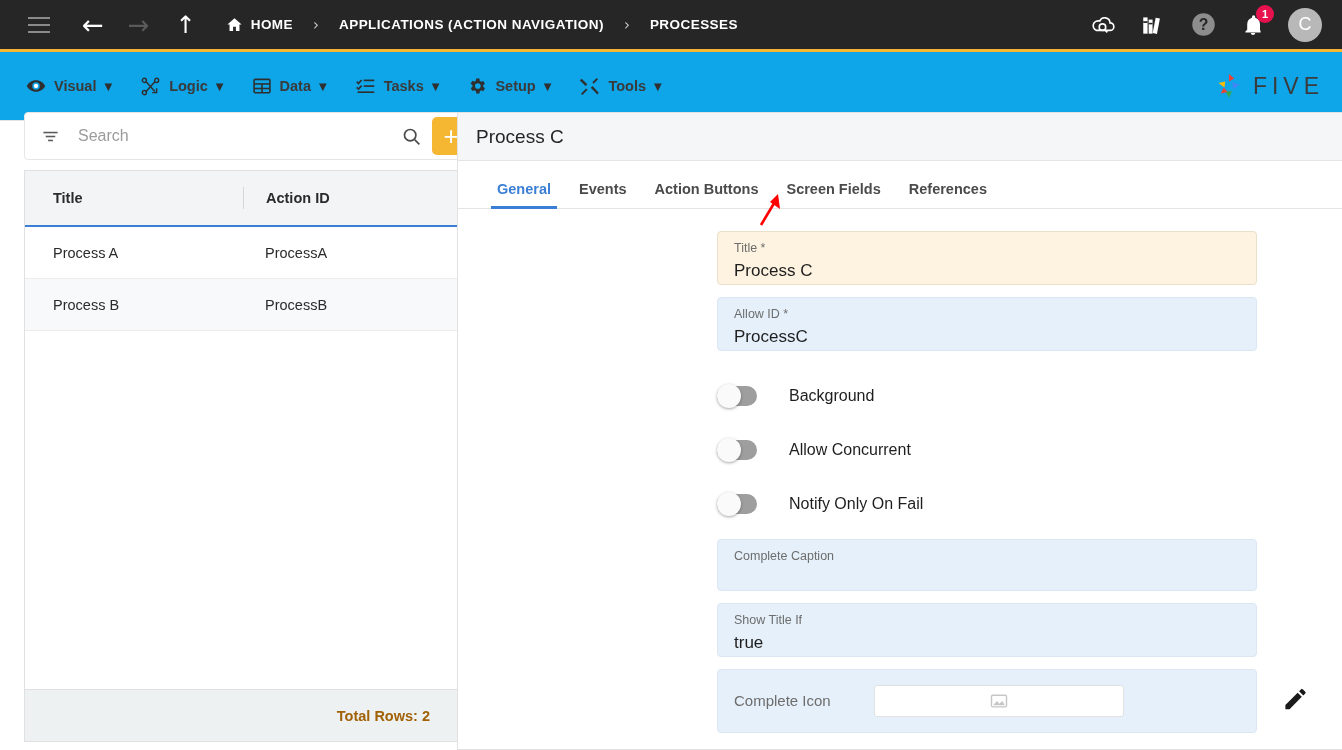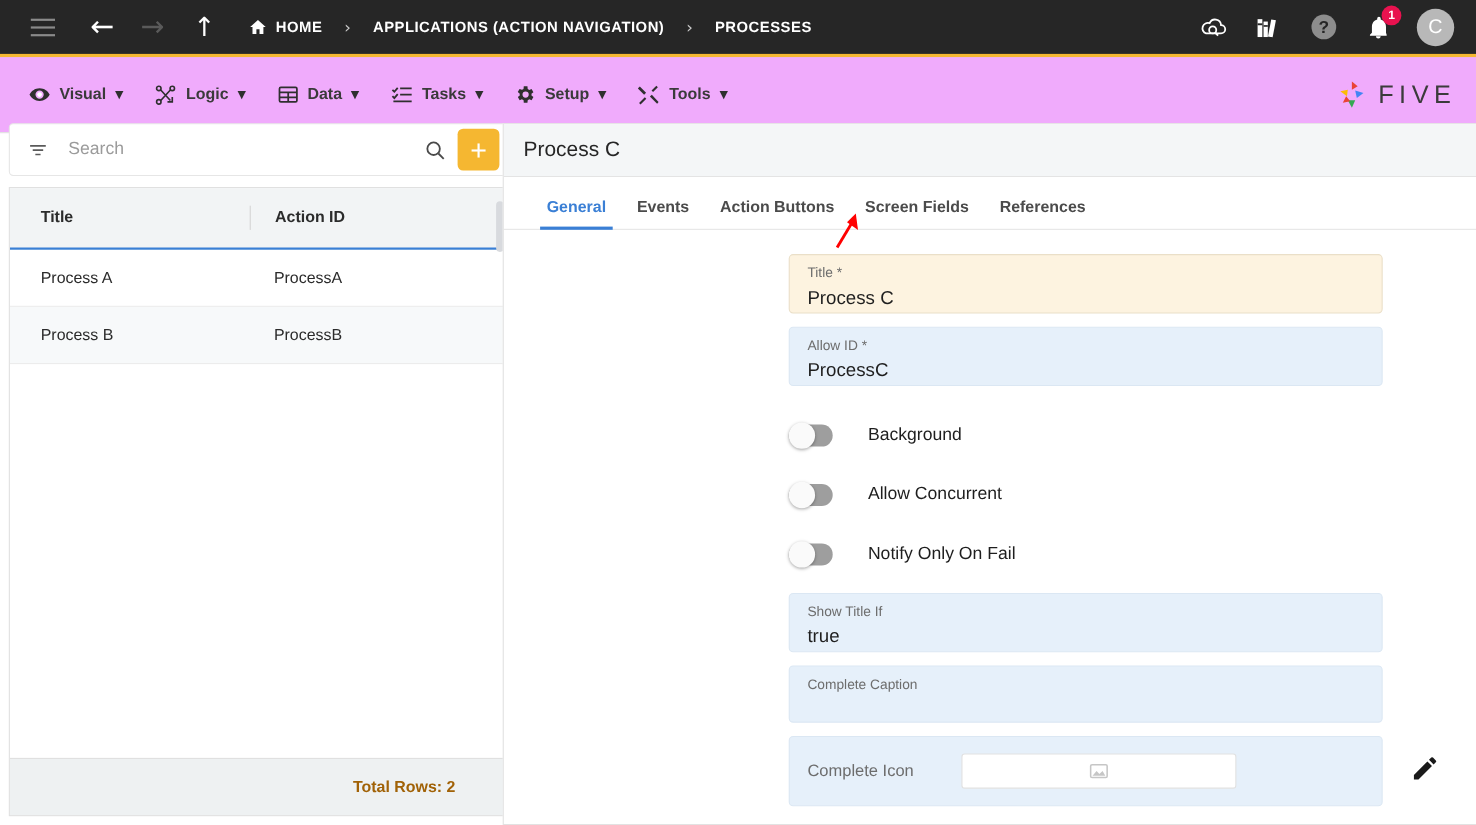--- a/index.html
+++ b/index.html
@@ -38,34 +38,34 @@
     display:flex; align-items:center; justify-content:center; padding:0 4px;
   }
   .avatar {
     width:34px; height:34px; border-radius:50%; background:#b8b8b8; color:#ffffff;
     display:flex; align-items:center; justify-content:center; font-size:18px; cursor:pointer;
   }
 
   
   .menubar {
     position:absolute; left:0; top:52px; width:1342px; height:69px;
-    background:#f0abfc; display:flex; align-items:center; border-bottom:1px solid #e3e3e3;
+    background:#0ea5e9; display:flex; align-items:center; border-bottom:1px solid #e3e3e3;
   }
   .menu-item {
     display:flex; align-items:center; gap:8px; padding:0 14px; height:40px; cursor:pointer;
     color:#3a3a3a; font-size:14.5px; font-weight:600;
   }
   .menu-item:first-child { margin-left: 12px; }
   .caret { font-size:10px; color:#2f2f2f; font-family:"DejaVu Sans", sans-serif; }
   .brand { margin-left:auto; display:flex; align-items:center; gap:9px; padding-right:18px; }
   .brand-text { font-size:23px; letter-spacing:5px; color:#3b3b3b; font-weight:400; }
 
   
   .left {
-    position:absolute; left:8px; top:112px; width:453px; height:630px;
+    position:absolute; left:24px; top:112px; width:453px; height:630px;
     display:flex; flex-direction:column;
   }
   .searchbar {
     height:48px; border:1px solid #e6e6e6; border-radius:4px; background:#fff;
     display:flex; align-items:center; padding:0 6px 0 16px; flex:0 0 auto;
   }
   .search-input {
     border:none; outline:none; flex:1; font-size:16px; color:#333; padding-left:18px;
     font-family:"Liberation Sans", sans-serif; background:transparent;
   }
@@ -395,28 +395,28 @@
         <div class="toggle-label">Allow Concurrent</div>
       </div>
 
       <div class="toggle-row" style="margin-bottom:8px;">
         <div class="switch">
             <span class="knob"></span>
           </div>
         <div class="toggle-label">Notify Only On Fail</div>
       </div>
 
+      <div class="field empty-f" style="padding:10px 16px;">
+        <div class="f-label">Complete Caption</div>
+        <div class="f-value"></div>
+      </div>
+
       <div class="field blue-f">
         <div class="f-label">Show Title If</div>
         <div class="f-value">true</div>
-      </div>
-
-      <div class="field empty-f" style="padding:10px 16px;">
-        <div class="f-label">Complete Caption</div>
-        <div class="f-value"></div>
       </div>
 
       <div class="icon-field-wrap">
         <div class="icon-field">
           <div class="f-label">Complete Icon</div>
           <div class="icon-box">
             <svg width="20" height="20" viewBox="0 0 24 24">
               <rect x="3" y="5" width="18" height="14" rx="1.5" fill="none" stroke="#c6c6c6" stroke-width="1.7"></rect>
               <path d="M5 17l4.5-5 3 3.2L16 12l3 5z" fill="#c6c6c6"></path>
             </svg>

